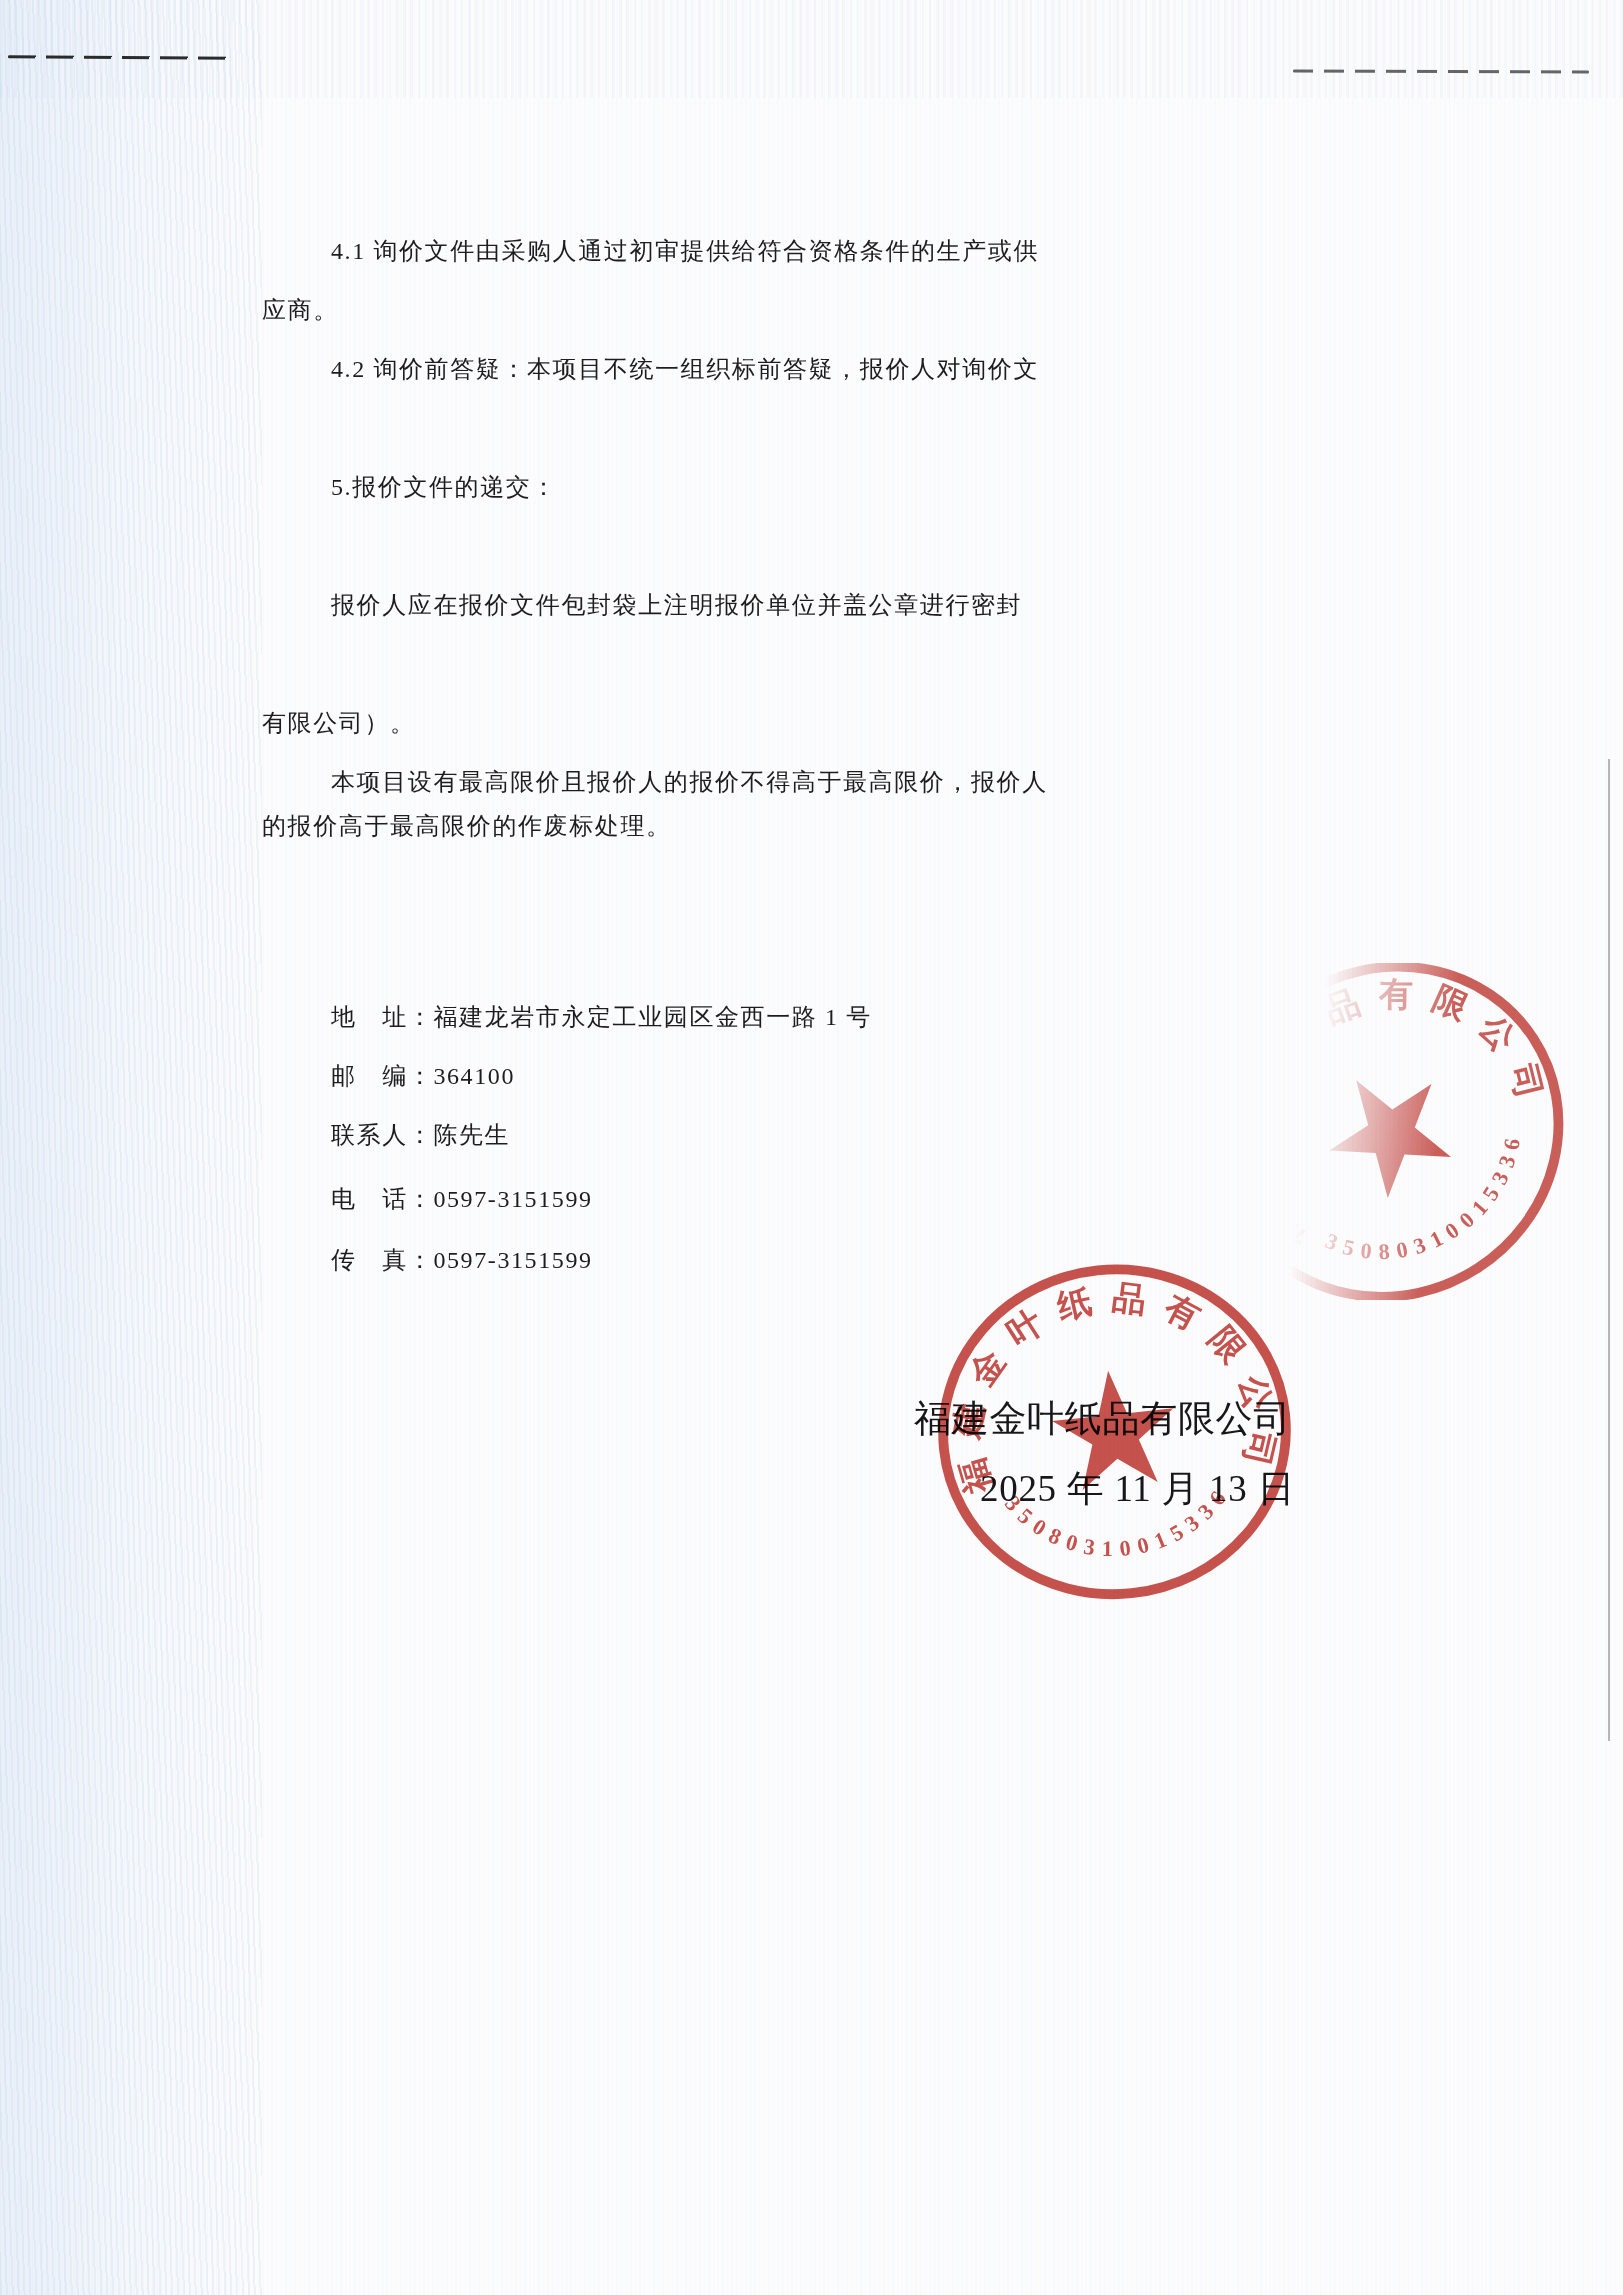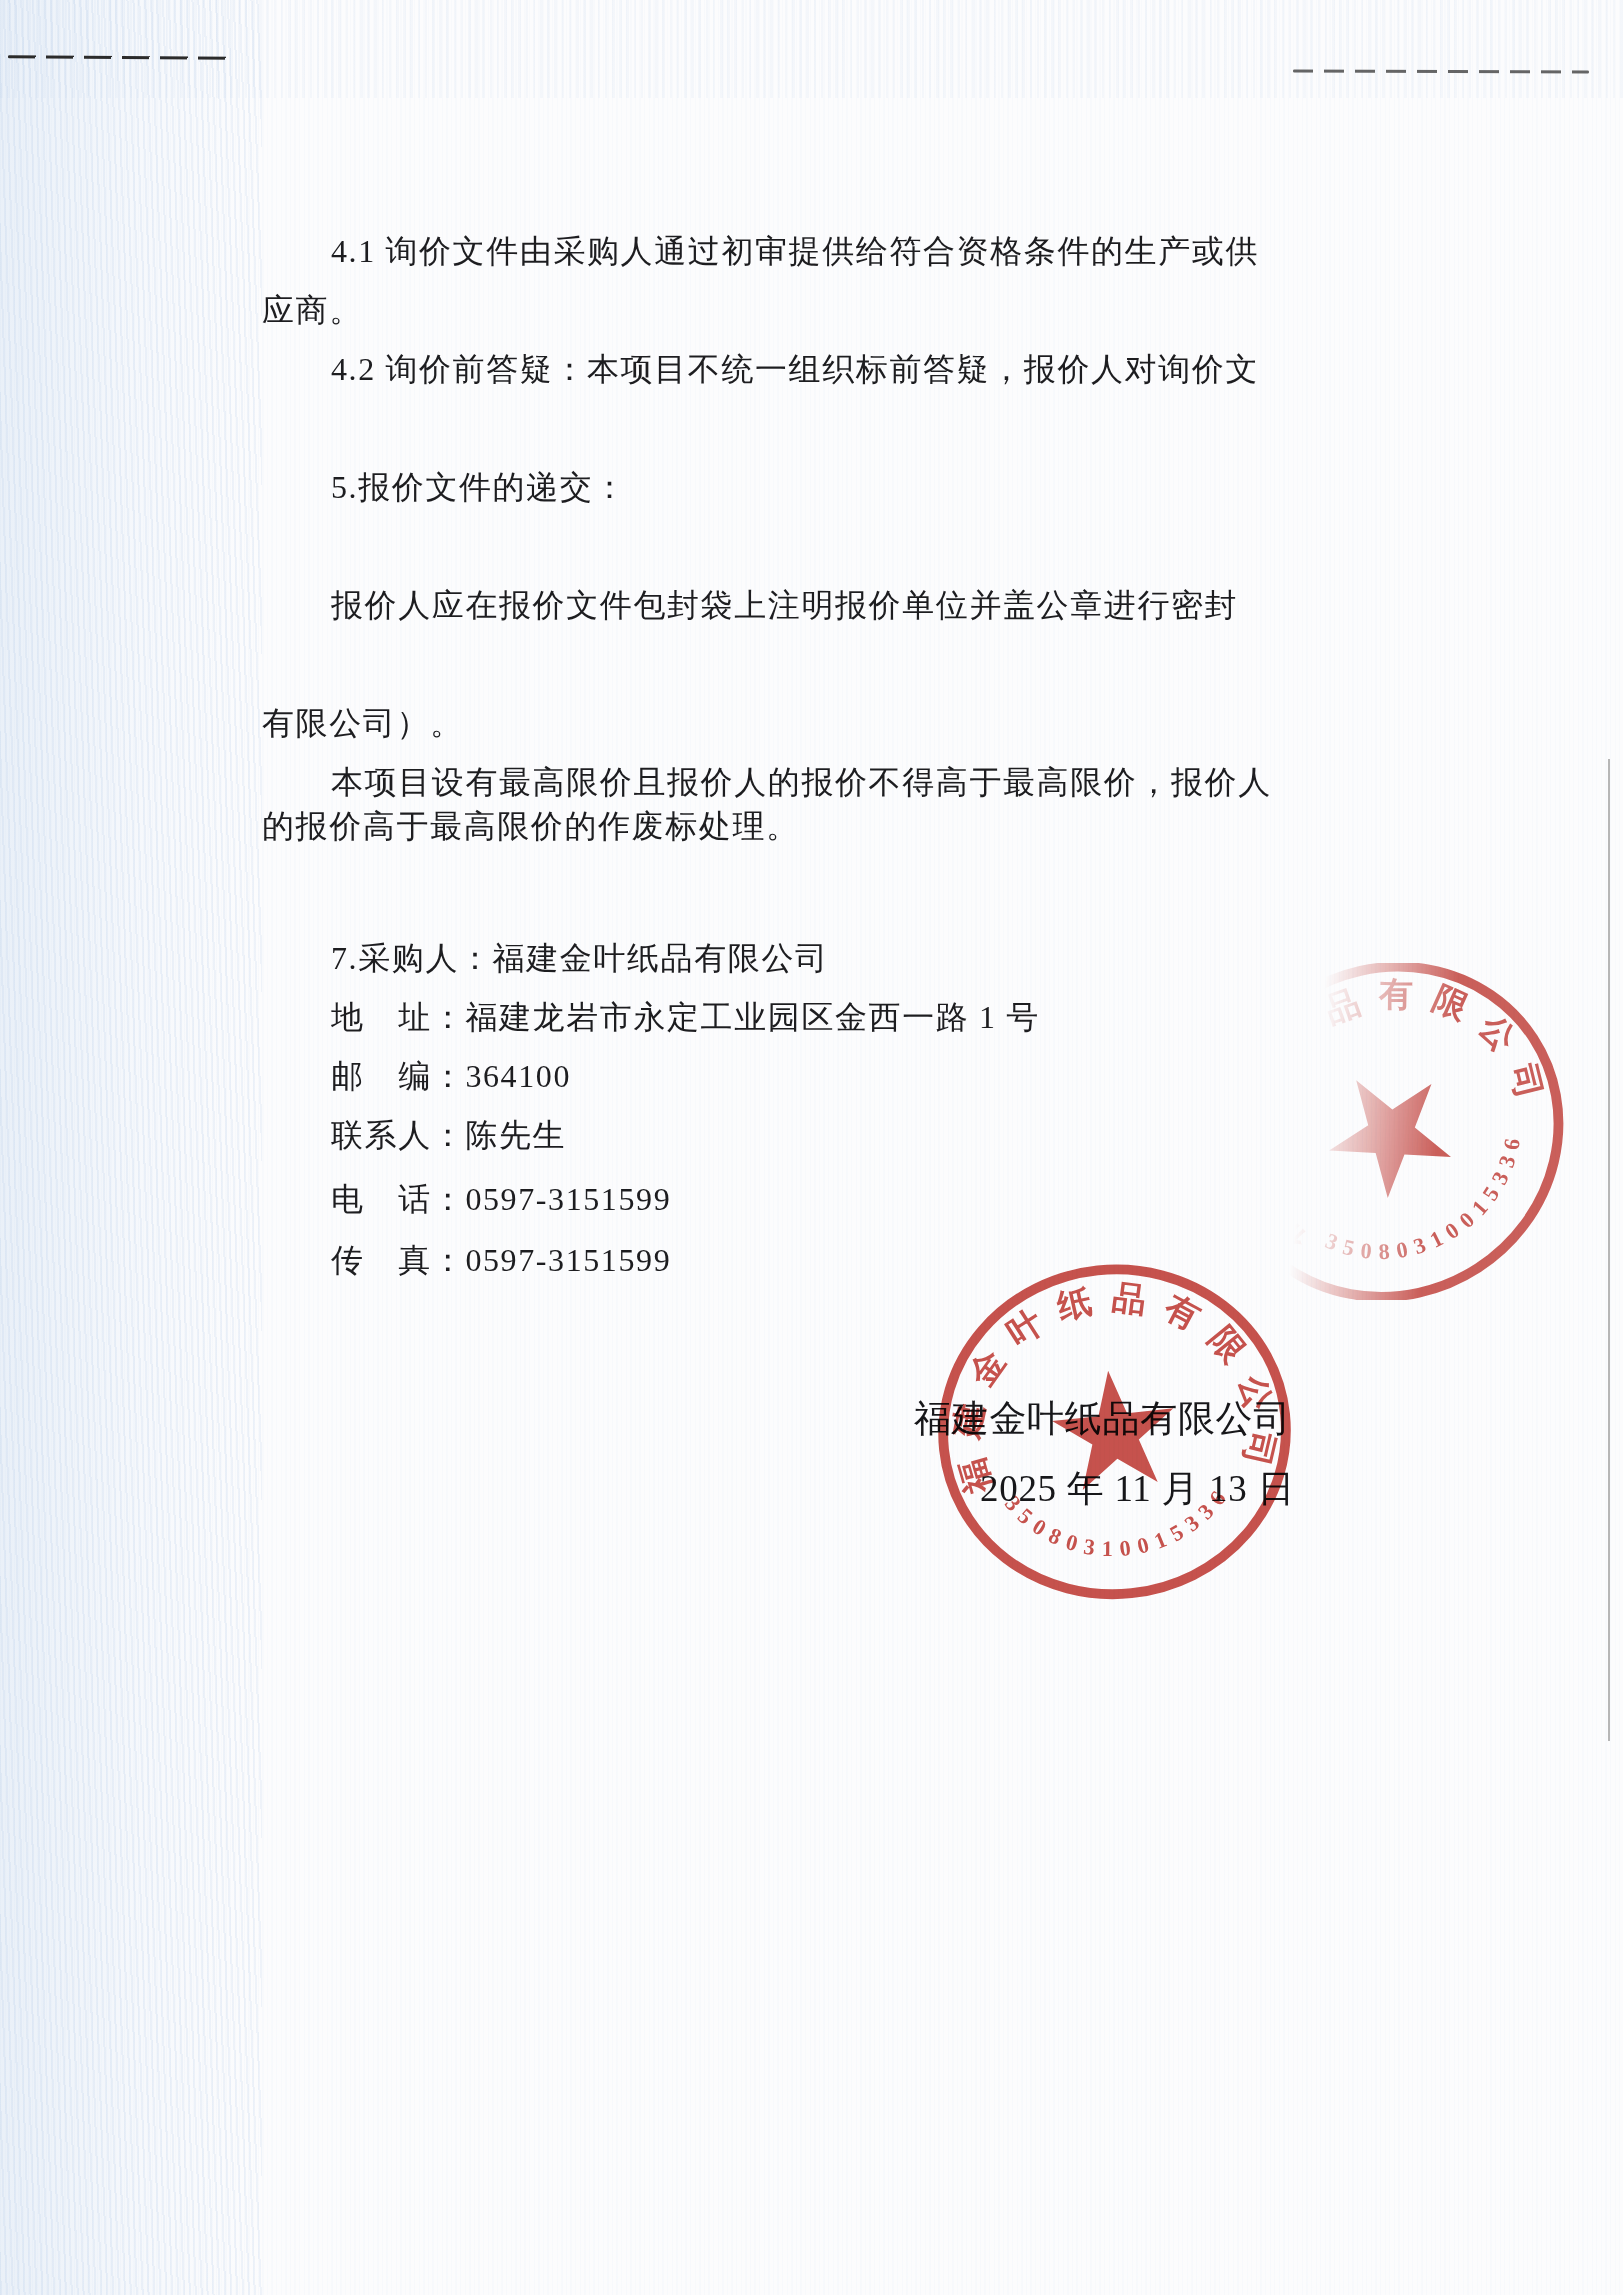--- a/index.html
+++ b/index.html
@@ -40,21 +40,21 @@
     background:repeating-linear-gradient(90deg,#4b4b4b 0 19.6px, rgba(75,75,75,0) 19.6px 31px);
     transform:rotate(.2deg);opacity:.85;
   }
   .edge-line{
     position:absolute;left:1608px;top:759px;width:2px;height:982px;
     background:rgba(112,112,112,.5);
   }
   
   .line{
     position:absolute;
-    font-size:32px;line-height:43px;
+    font-size:24px;line-height:43px;
     letter-spacing:1.6px;
     color:#1d1d20;
     white-space:nowrap;
   }
   .l-indent{left:331px;}
   .l-cont{left:262px;}
   .sig{
     position:absolute;
     font-size:37px;line-height:42px;letter-spacing:0.7px;
     color:#17171a;white-space:nowrap;
@@ -89,21 +89,20 @@
   <div class="edge-line"></div>
 
   <div class="line l-indent" style="top:230px">4.1 询价文件由采购人通过初审提供给符合资格条件的生产或供</div>
   <div class="line l-cont" style="top:289px">应商。</div>
   <div class="line l-indent" style="top:348px">4.2 询价前答疑：本项目不统一组织标前答疑，报价人对询价文</div>
   <div class="line l-indent" style="top:466px">5.报价文件的递交：</div>
   <div class="line l-indent" style="top:584px">报价人应在报价文件包封袋上注明报价单位并盖公章进行密封</div>
   <div class="line l-cont" style="top:702px">有限公司）。</div>
   <div class="line l-indent" style="top:761px">本项目设有最高限价且报价人的报价不得高于最高限价，报价人</div>
   <div class="line l-cont" style="top:805px">的报价高于最高限价的作废标处理。</div>
-  <div class="line l-indent" style="top:937px">7.采购人：福建金叶纸品有限公司</div>
   <div class="line l-indent" style="top:996px">地　址：福建龙岩市永定工业园区金西一路 1 号</div>
   <div class="line l-indent" style="top:1055px">邮　编：364100</div>
   <div class="line l-indent" style="top:1114px">联系人：陈先生</div>
   <div class="line l-indent" style="top:1178px">电　话：0597-3151599</div>
   <div class="line l-indent" style="top:1239px">传　真：0597-3151599</div>
 
   <div class="sig" style="left:914px;top:1398px">福建金叶纸品有限公司</div>
   <div class="sig" style="left:980px;top:1468px">2025 年 11 月 13 日</div>
 
   <div class="stamp stamp-upper">

